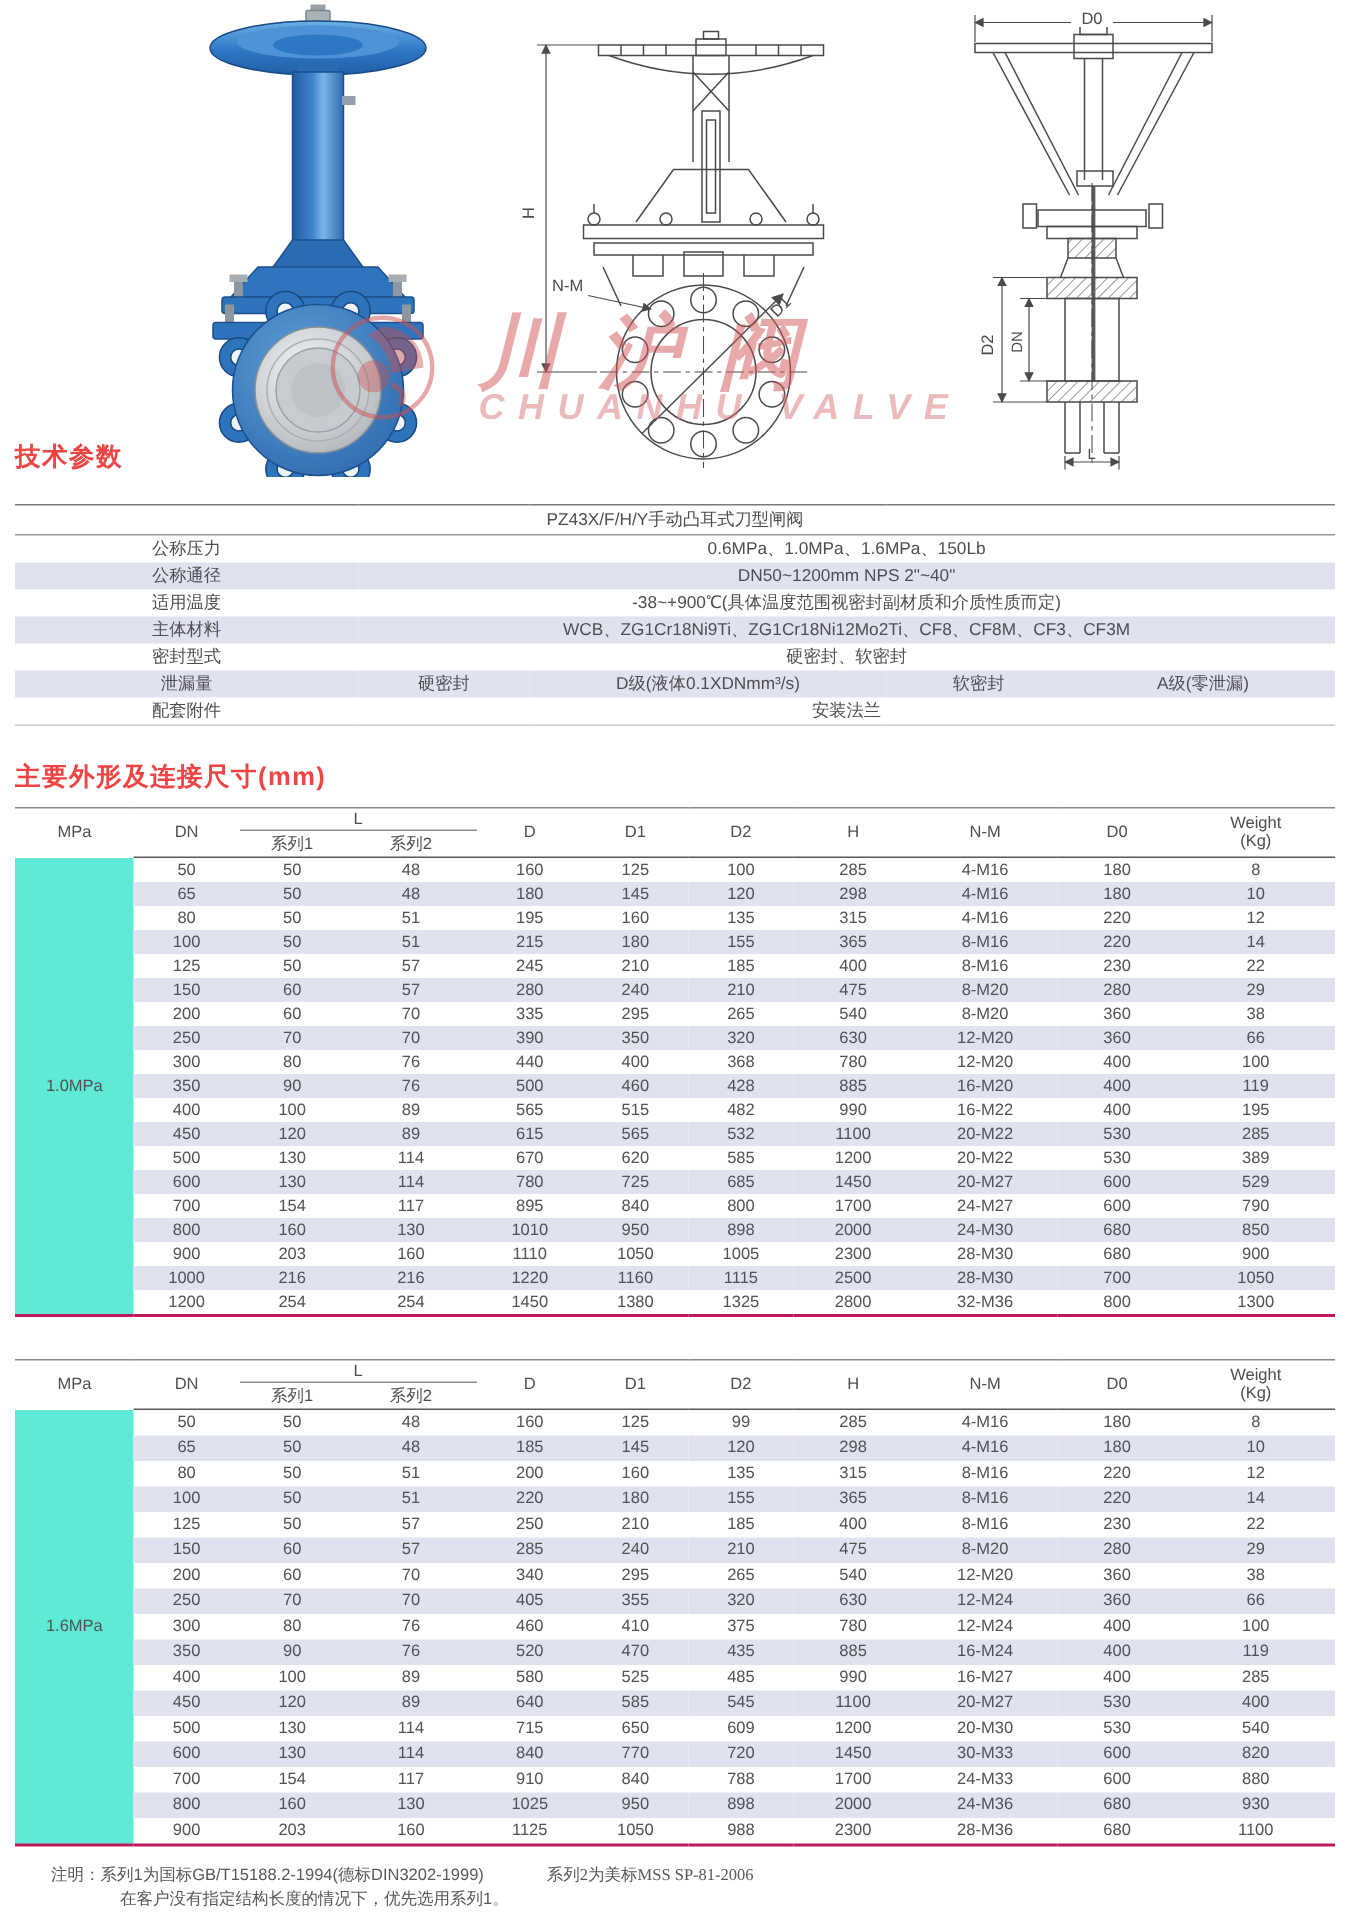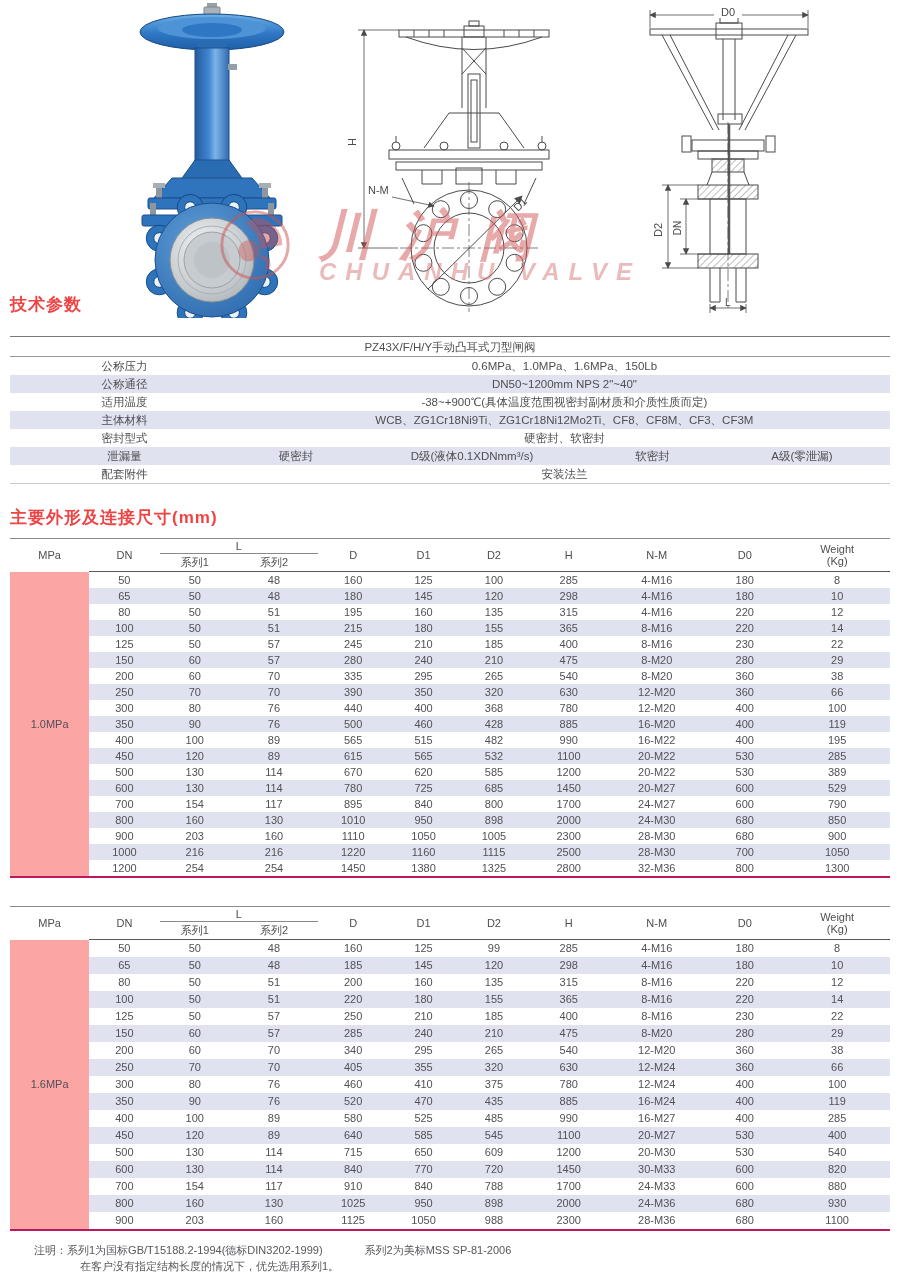--- a/index.html
+++ b/index.html
@@ -30,27 +30,27 @@
   .dim-table{left:10px;width:880px;border-collapse:collapse;table-layout:fixed;
              border-top:1px solid #8a8a8e;border-bottom:2px solid #be185d;}
   .dim-table th{font-weight:normal;font-size:11px;color:#4e4e52;padding:1px 0;
                 border-bottom:1.5px solid #57575c;}
   .dim-table th.l-head{border-bottom:1px solid #8a8a8e;}
   .dim-table th.mpa-head{border-bottom:none;}
   .dim-table td{font-size:11px;height:16px;line-height:16px;text-align:center;
                 padding:0;color:#515156;}
   .dim-table.t2 td{height:17px;line-height:17px;}
   .dim-table tbody tr:nth-child(even){background:#e1e2f0;}
-  .dim-table td.mpa-cell{background:#fca5a5;}
+  .dim-table td.mpa-cell{background:#5eead4;}
   #table1{top:538px;}
   #table2{top:906px;}
 
   
   .note{left:34px;top:1242px;font-size:11px;color:#57575c;line-height:16px;}
-  .note .gap{margin-left:42px;}
+  .note .gap{margin-left:42px;font-family:Liberation Serif, serif;}
   .note-line2{margin-left:46px;}
 
   svg text{fill:#4a4a4c;font-family:"Liberation Sans",sans-serif;}
 </style>
 </head>
 <body>
 
 <div class="page">
 
   <svg class="abs" style="left:100px;top:2px;" width="230" height="316" viewBox="0 0 230 316">

